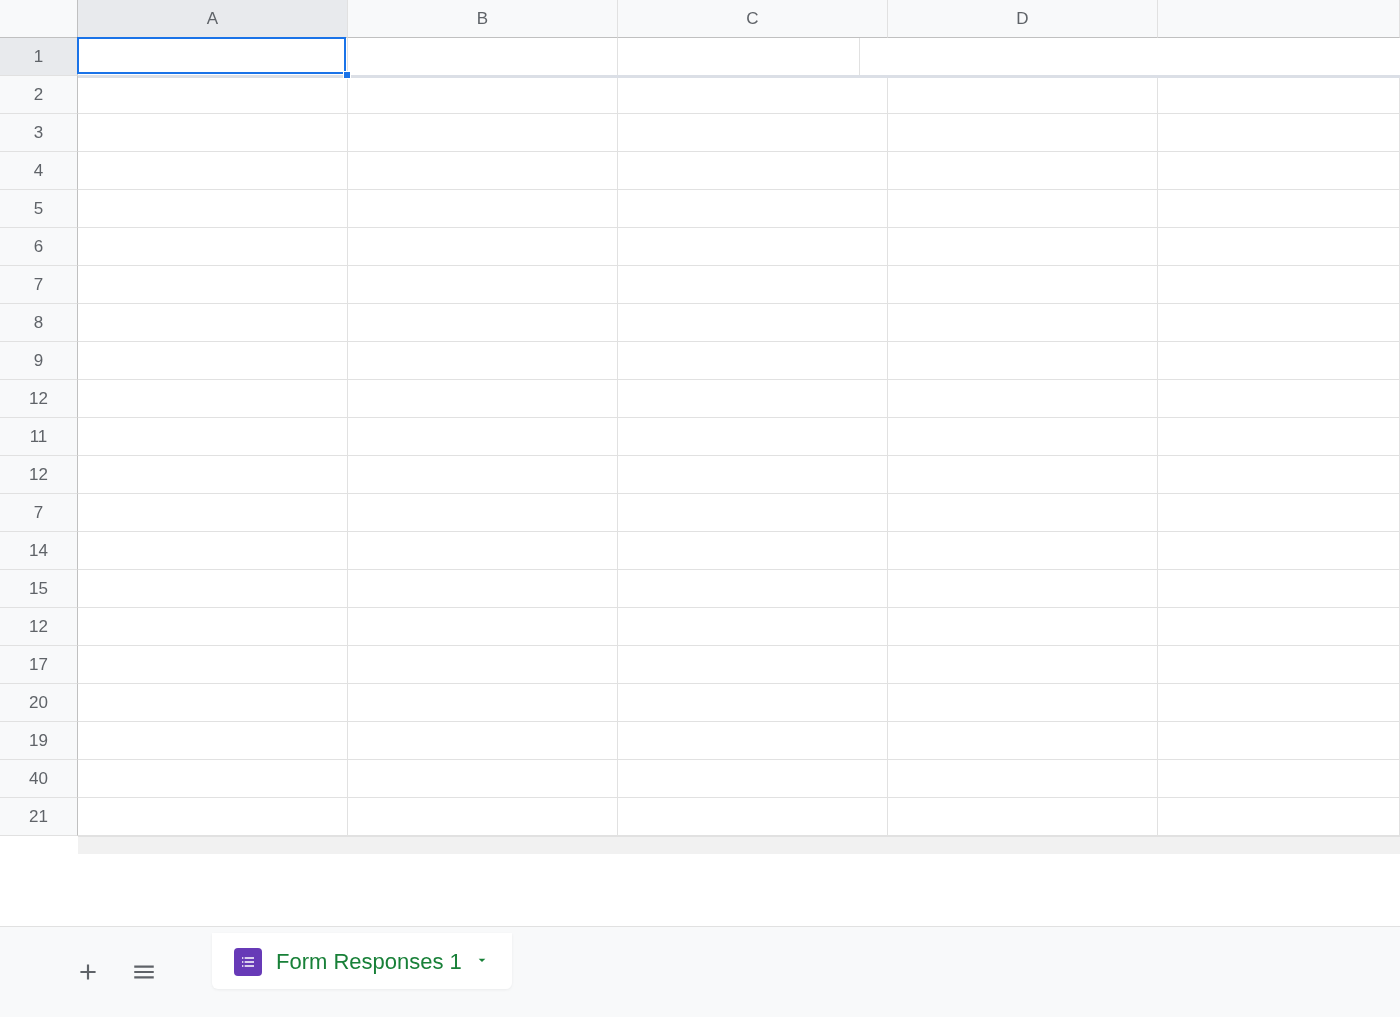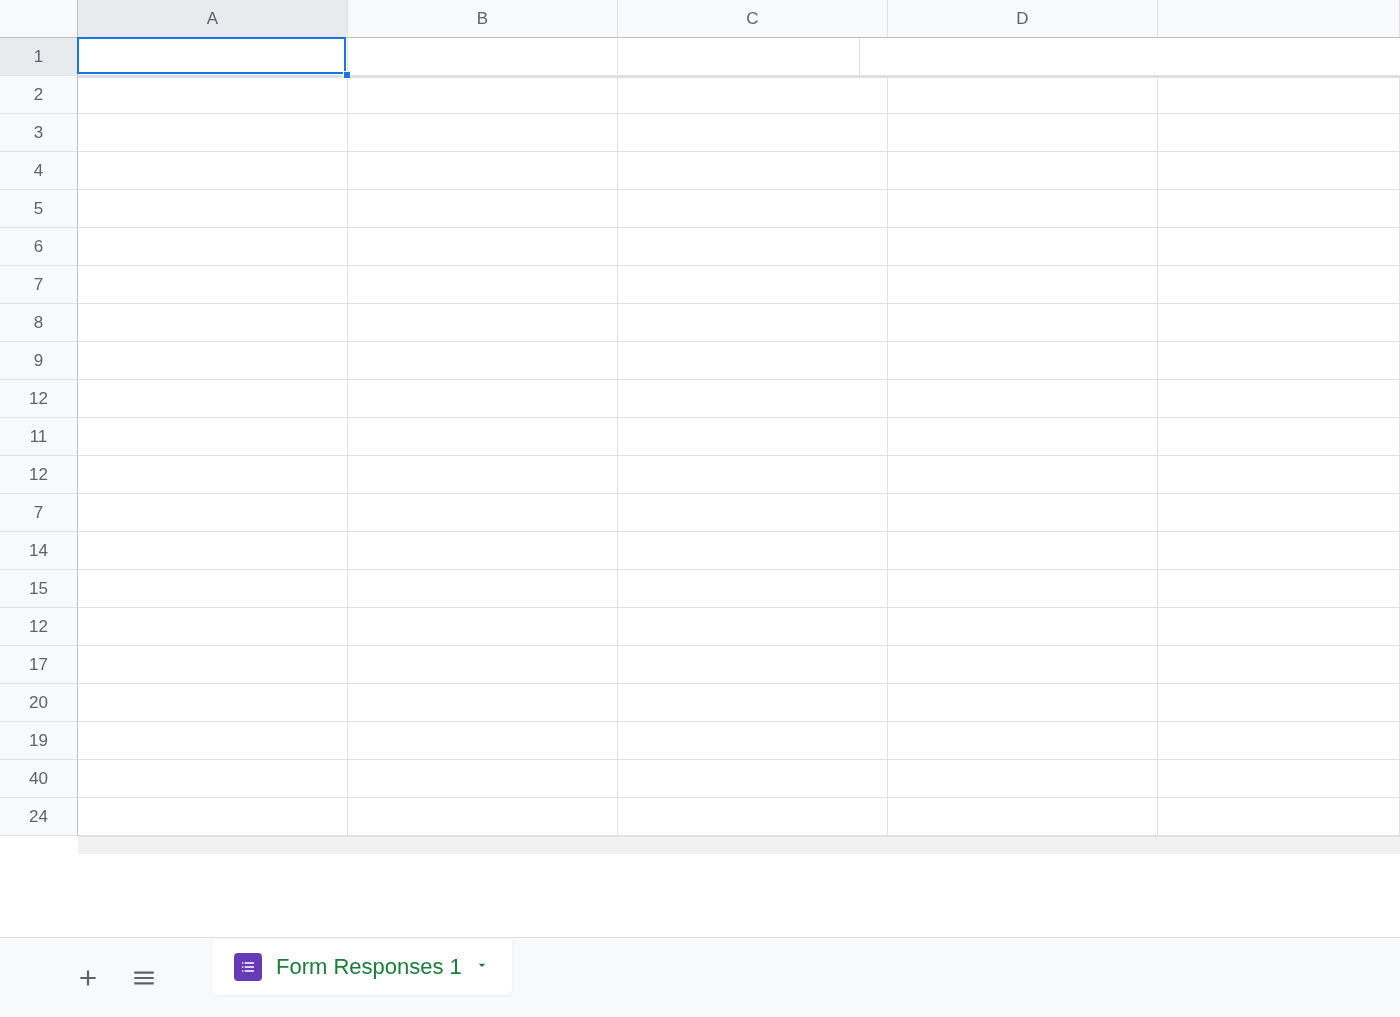--- a/index.html
+++ b/index.html
@@ -116,21 +116,21 @@
       position: absolute;
       left: 78px;
       height: 3px;
       background: #dbdfe6;
       z-index: 1;
     }
     .bottom-bar {
       position: absolute;
       left: 0; bottom: 0;
       width: 100%;
-      height: 80px;
+      height: 91px;
       background: #f8f9fa;
       border-top: 1px solid #e1e1e1;
       display: flex;
       align-items: center;
       padding-left: 60px;
     }
     .add-sheet, .all-sheets {
       width: 56px; height: 56px;
       display: flex;
       align-items: center;
@@ -208,21 +208,21 @@
       <div class="row-header">11</div>
       <div class="row-header">12</div>
       <div class="row-header">7</div>
       <div class="row-header">14</div>
       <div class="row-header">15</div>
       <div class="row-header">12</div>
       <div class="row-header">17</div>
       <div class="row-header">20</div>
       <div class="row-header">19</div>
       <div class="row-header">40</div>
-      <div class="row-header">24</div>
+      <div class="row-header">21</div>
     </div>
 
   <div class="cells" id="cells">
       <div class="row">
         <div class="cell" style="width: 270px;"></div>
         <div class="cell" style="width: 270px;"></div>
         <div class="cell" style="width: 242px;"></div>
       </div>
       <div class="row">
         <div class="cell" style="width: 270px;"></div>

